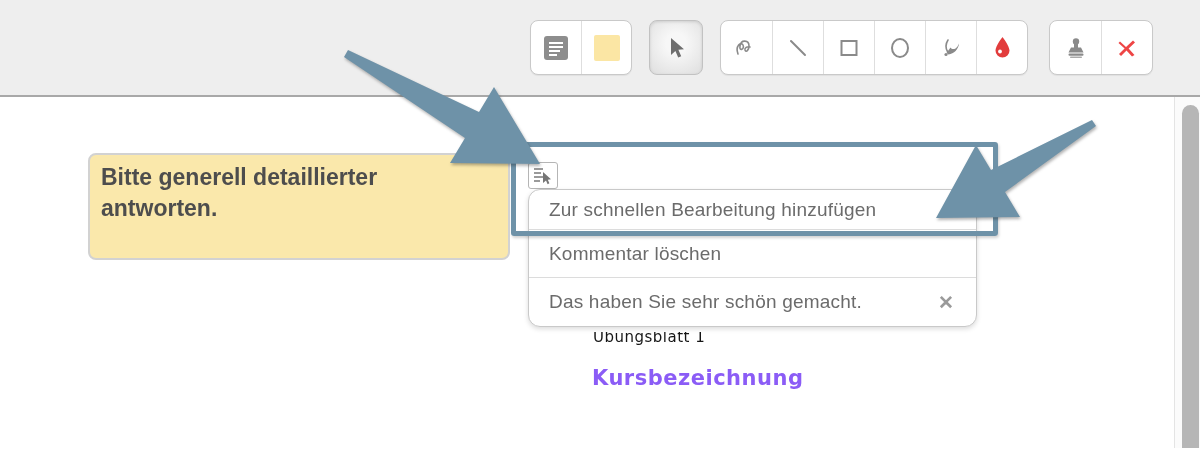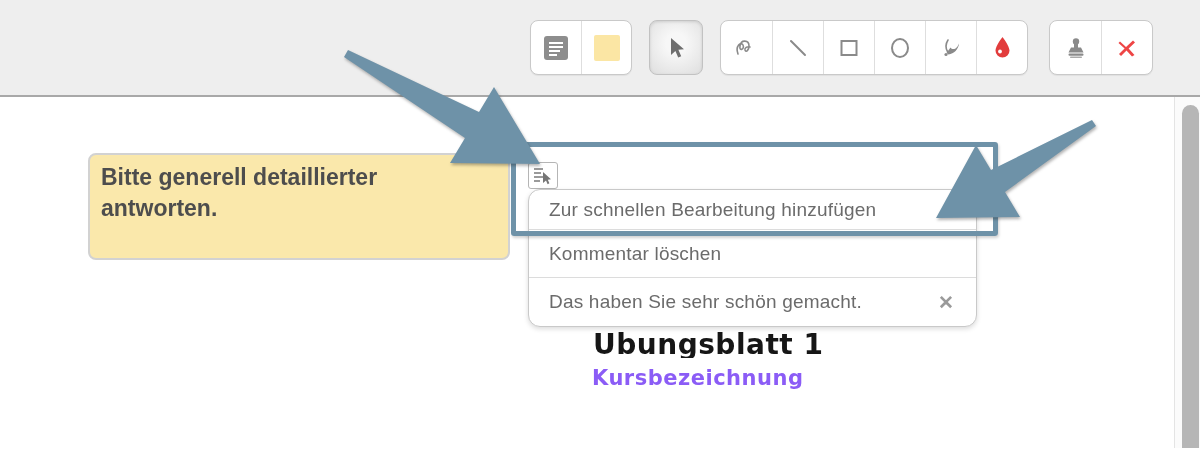--- a/index.html
+++ b/index.html
@@ -65,21 +65,21 @@
   .arrows{
     position:absolute; left:0; top:0; width:1200px; height:460px; z-index:8;
     pointer-events:none; filter:drop-shadow(1px 2px 1.5px rgba(0,0,0,0.3));
   }
   
   .doc-h1-clip{
     position:absolute; left:593px; top:332px; height:26px; overflow:hidden; z-index:1;
   }
   .doc-h1-clip span{
     display:block; margin-top:-4px;
-    font-family:"DejaVu Sans", sans-serif; font-weight:bold; font-size:28px;
+    font-family:"DejaVu Sans", sans-serif; font-weight:normal; font-size:15px;
     letter-spacing:0.5px; color:#161616; white-space:nowrap;
   }
   .doc-h2{
     position:absolute; left:592px; top:366px; z-index:1;
     font-family:"DejaVu Sans", sans-serif; font-weight:bold; font-size:21px;
     letter-spacing:0.5px; color:#8b5cf6; white-space:nowrap;
   }
   
   .scroll-track{
     position:absolute; left:1174px; top:97px; width:26px; height:363px;

